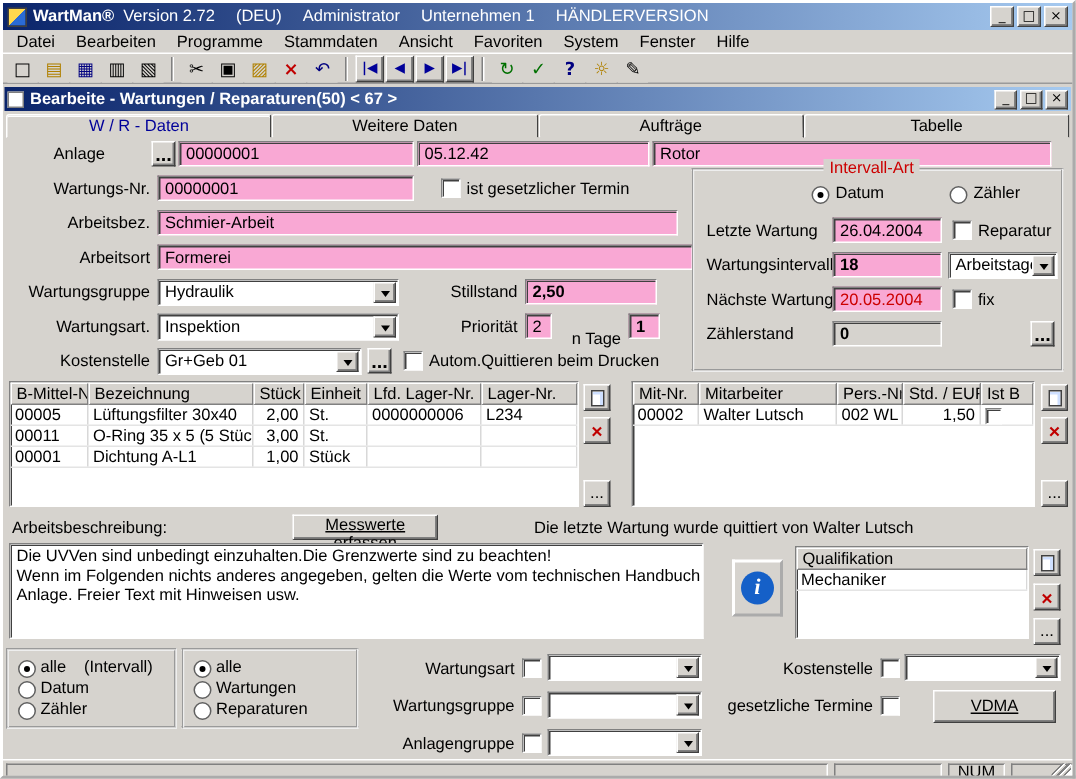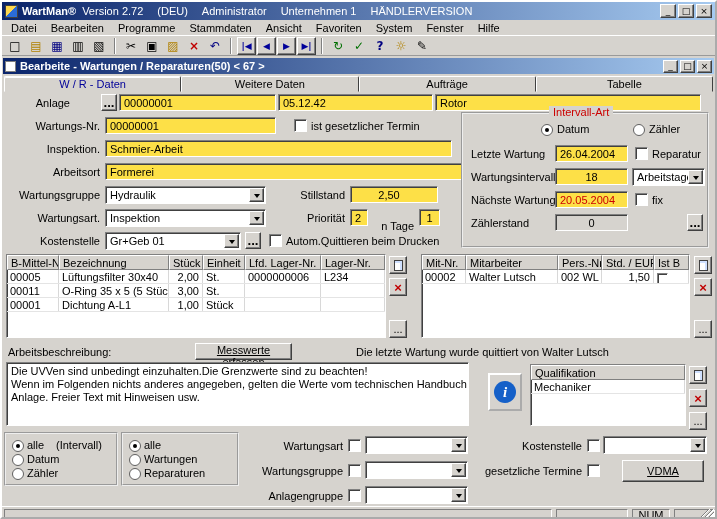--- a/index.html
+++ b/index.html
@@ -33,22 +33,22 @@
 
   
   .tabs { height:18px; display:flex; padding:2px 2px 0; }
   .tab { flex:1; background:#d6d3ce; border:1px solid; border-color:#fff #404040 #d6d3ce #fff; border-radius:2px 2px 0 0; text-align:center; line-height:15px; }
   .tab.active { color:#000099; border-bottom-color:#d6d3ce; box-shadow:inset 0 1px 0 #fff; }
 
   .content { position:relative; height:414px; }
 
   .lbl { position:absolute; text-align:right; white-space:nowrap; }
   .llbl { position:absolute; white-space:nowrap; }
-  .field { position:absolute; height:17px; background:#fde047; border:1px solid; border-color:#808080 #fff #fff #808080; box-shadow:inset 1px 1px 0 #404040; padding:2px 4px 0; line-height:13px; white-space:nowrap; overflow:hidden; }
-  .field.right { text-align:center; }
+  .field { position:absolute; height:17px; background:#f9a8d4; border:1px solid; border-color:#808080 #fff #fff #808080; box-shadow:inset 1px 1px 0 #404040; padding:2px 4px 0; line-height:13px; white-space:nowrap; overflow:hidden; }
+  .field.right { text-align:left;font-weight:bold; }
   .field.gray { background:#d6d3ce; }
   .field.redtx { color:#cc0000; }
   .dd { position:absolute; height:18px; background:#fff; border:1px solid; border-color:#808080 #fff #fff #808080; box-shadow:inset 1px 1px 0 #404040; }
   .dtext { display:block; padding:2px 18px 0 4px; line-height:13px; white-space:nowrap; overflow:hidden; }
   .darr { position:absolute; right:1px; top:1px; bottom:1px; width:15px; background:#d6d3ce; border:1px solid; border-color:#fff #404040 #404040 #fff; box-shadow:inset -1px -1px 0 #808080; display:flex; align-items:center; justify-content:center; }
   .darr::after { content:""; border:3px solid transparent; border-top:4px solid #000; margin-top:4px; }
   .btn3 { position:absolute; width:16px; height:17px; background:#d6d3ce; border:1px solid; border-color:#fff #404040 #404040 #fff; box-shadow:inset -1px -1px 0 #808080; text-align:center; line-height:8px; font-weight:bold; padding:0; }
   .cb { position:absolute; width:13px; height:13px; background:#fff; border:1px solid; border-color:#808080 #fff #fff #808080; box-shadow:inset 1px 1px 0 #404040; }
   .rb { position:absolute; width:12px; height:12px; border-radius:50%; background:#fff; border:1px solid #606060; }
   .rb.sel::after { content:""; position:absolute; left:3px; top:3px; width:4px; height:4px; border-radius:50%; background:#000; }
@@ -199,21 +199,21 @@
     <button class="btn3" style="left:99px;top:2px">...</button>
     <div class="field" style="left:117px;top:2px;width:157px">00000001</div>
     <div class="field" style="left:276px;top:2px;width:155px">05.12.42</div>
     <div class="field" style="left:433px;top:2px;width:266px">Rotor</div>
 
     <span class="lbl" style="left:8px;top:28px;width:90px">Wartungs-Nr.</span>
     <div class="field" style="left:103px;top:25px;width:171px">00000001</div>
     <span class="cb" style="left:292px;top:27px"></span>
     <span class="llbl" style="left:309px;top:28px">ist gesetzlicher Termin</span>
 
-    <span class="lbl" style="left:8px;top:51px;width:90px">Inspektion.</span>
+    <span class="lbl" style="left:8px;top:51px;width:90px">Arbeitsbez.</span>
     <div class="field" style="left:103px;top:48px;width:347px">Schmier-Arbeit</div>
 
     <span class="lbl" style="left:8px;top:74px;width:90px">Arbeitsort</span>
     <div class="field" style="left:103px;top:71px;width:357px">Formerei</div>
 
     <span class="lbl" style="left:8px;top:97px;width:90px">Wartungsgruppe</span>
     <div class="dd" style="left:103px;top:94px;width:161px">
         <span class="dtext">Hydraulik</span>
         <span class="darr"></span>
       </div>

